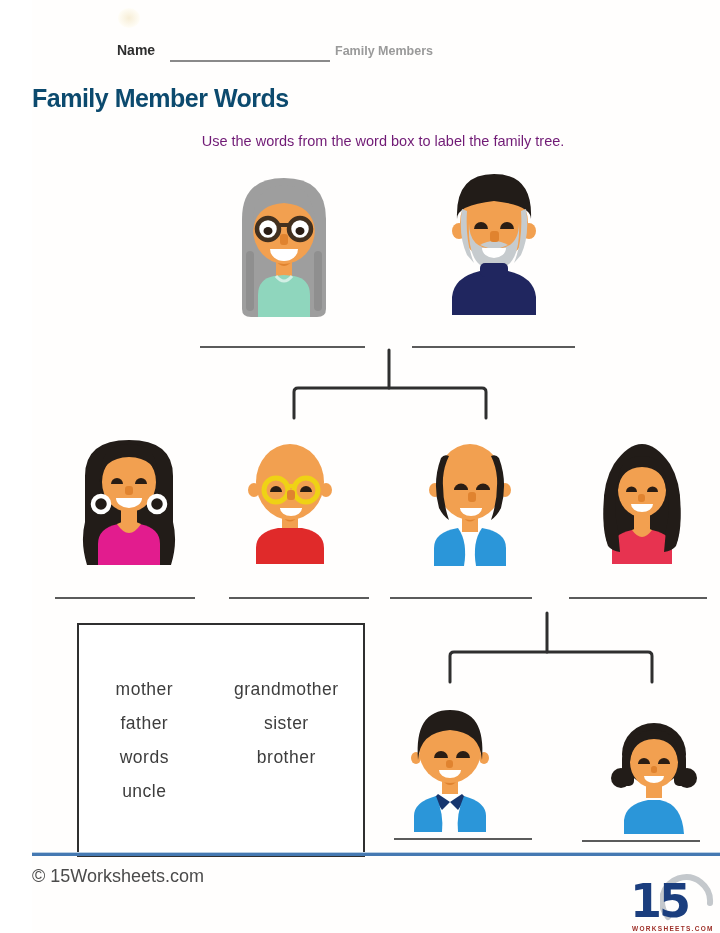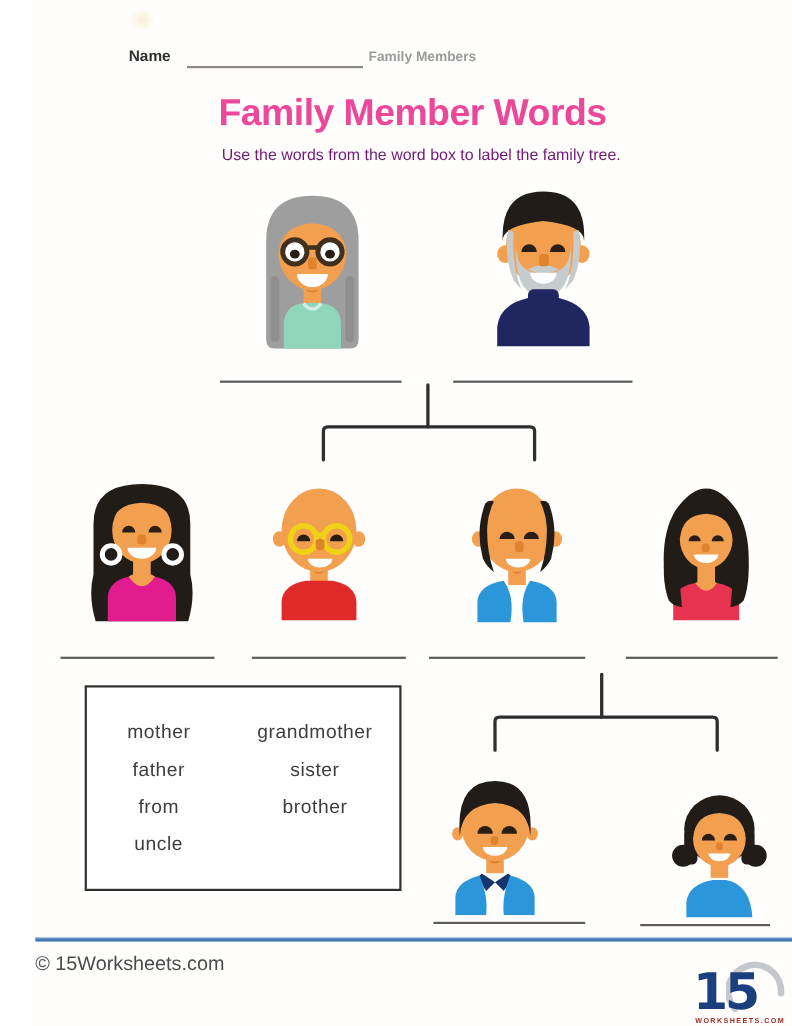--- a/index.html
+++ b/index.html
@@ -7,30 +7,30 @@
         font-family:"Liberation Sans", sans-serif;margin-left:32px;}
   .abs{position:absolute;}
 
   
   .smudge{left:86px;top:8px;width:22px;height:20px;border-radius:50%;
           background:radial-gradient(#f6ecd2,#fffdf6 70%);opacity:.9;}
   .name-label{left:85px;top:42px;font-size:14px;font-weight:bold;color:#2e2e2e;}
   .name-line{left:138px;top:60px;width:160px;height:0;border-bottom:2px solid #8a8a8a;}
   .tag{left:303px;top:44px;font-size:12.5px;font-weight:bold;color:var(--tagGray);}
 
-  .title{left:0;top:84px;width:686px;text-align:center;font-size:34px;font-weight:800;
-         color:#ec4899;letter-spacing:-.5px;}
+  .title{left:0;top:84px;width:686px;font-size:25px;font-weight:800;
+         color:#0c4a6e;letter-spacing:-.5px;}
   .subtitle{left:8px;top:133px;width:686px;text-align:center;font-size:14.5px;color:#701a75;}
 
   
   .blank{height:0;border-bottom:2px solid var(--answerLine);}
   .tree{stroke:var(--treeLine);stroke-width:3;fill:none;stroke-linecap:round;stroke-linejoin:round;}
 
   
-  .word-box{left:45px;top:623px;width:288px;height:187px;border:2px solid #2f2f2f;
+  .word-box{left:45px;top:623px;width:288px;height:234px;border:2px solid #2f2f2f;
             background:#fff;box-sizing:border-box;display:grid;
             grid-template-columns:46% 54%;align-content:center;row-gap:13px;padding:12px 0;}
   .word{font-size:17.5px;color:#3d3d3d;text-align:center;letter-spacing:.5px;}
 
   
   .rule{left:0;top:852px;width:714px;height:3px;background:var(--blueRule);
         border-top:1px solid #b9cfe4;}
   .copyright{left:0;top:866px;width:604px;text-align:left;font-size:18px;color:#4b4b4b;}
   .logo{left:598px;top:879px;width:88px;text-align:left;}
   .logo-num{font-size:46px;line-height:44px;font-weight:900;color:var(--logoNavy);
@@ -163,21 +163,21 @@
   <div class="abs blank" style="left:23px;top:597px;width:140px"></div>
   <div class="abs blank" style="left:197px;top:597px;width:140px"></div>
   <div class="abs blank" style="left:358px;top:597px;width:142px"></div>
   <div class="abs blank" style="left:537px;top:597px;width:138px"></div>
 
   <div class="abs word-box">
     <span class="word">mother</span>
     <span class="word">grandmother</span>
     <span class="word">father</span>
     <span class="word">sister</span>
-    <span class="word">from</span>
+    <span class="word">words</span>
     <span class="word">brother</span>
     <span class="word">uncle</span>
   </div>
 
   <svg class="abs" style="left:413px;top:610px" width="212" height="76" viewBox="0 0 212 76">
     <path class="tree" d="M102,3 L102,42"></path>
     <path class="tree" d="M5,72 L5,46 Q5,42 9,42 L203,42 Q207,42 207,46 L207,72"></path>
   </svg>
 
   <svg class="abs" style="left:370px;top:702px" width="96" height="130" viewBox="0 0 96 130">

